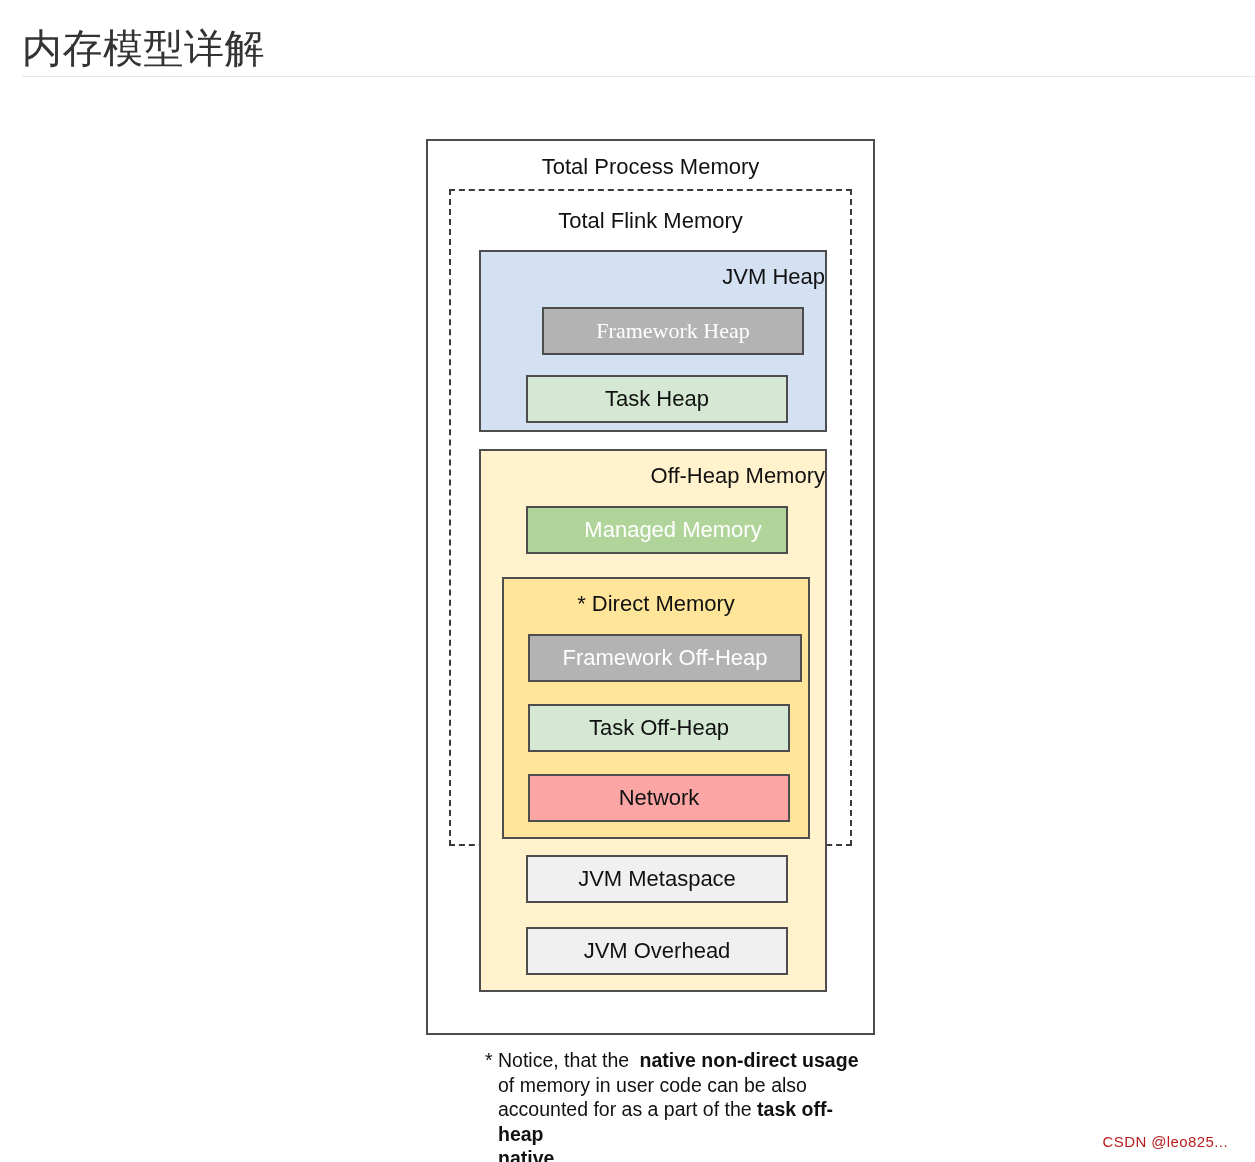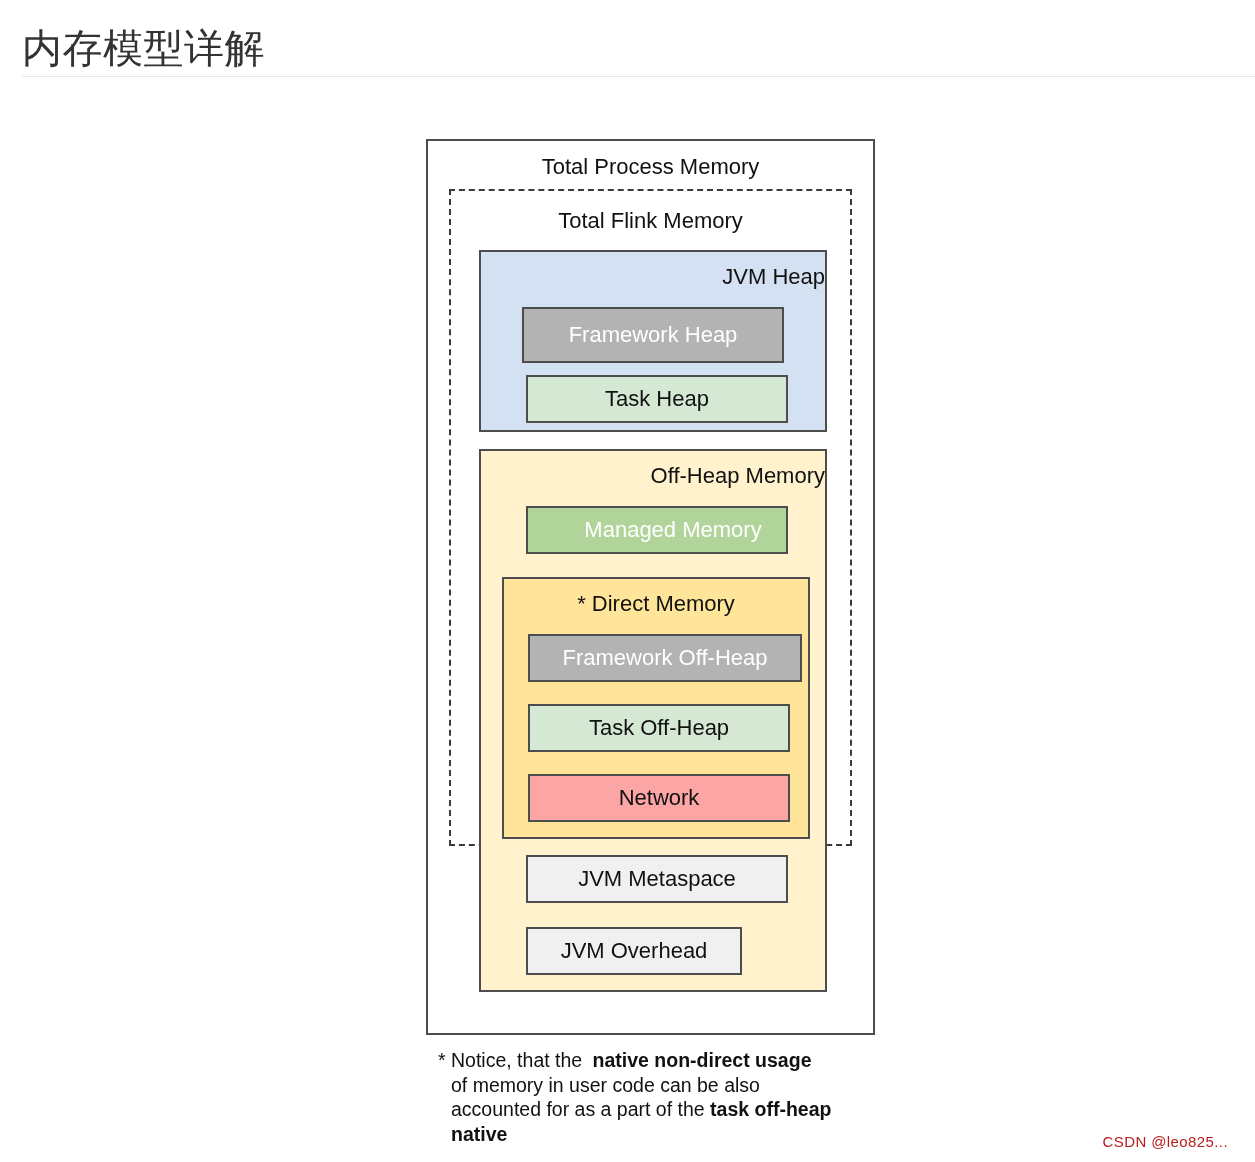--- a/index.html
+++ b/index.html
@@ -148,47 +148,47 @@
     line-height: 1;
     white-space: nowrap;
   }
   .item.gray  { background: #b3b3b3; color: #ffffff; }
   .item.green { background: #d5e8d4; color: #111111; }
   .item.green-solid { background: #b1d49a; color: #ffffff; padding-left: 32px; }
   .item.peach { background: #fca5a5; color: #111111; }
   .item.light { background: #f0f0f0; color: #111111; }
 
   
-  #framework-heap { left: 41px; top: 55px; width: 262px; height: 56px; }
+  #framework-heap { left: 61px; top: 55px; width: 262px; height: 48px; font-family: Liberation Serif, serif; }
   #task-heap      { left: 45px; top: 123px; width: 262px; height: 48px; }
 
   
   #managed-memory { left: 45px; top: 55px; width: 262px; height: 48px; }
 
   
   #framework-offheap { left: 24px; top: 55px; width: 274px; height: 48px; }
   #task-offheap      { left: 24px; top: 125px; width: 262px; height: 48px; }
   #network           { left: 24px; top: 195px; width: 262px; height: 48px; }
 
   
   #jvm-metaspace { left: 45px; top: 404px; width: 262px; height: 48px; }
-  #jvm-overhead  { left: 45px; top: 476px; width: 216px; height: 48px; }
+  #jvm-overhead  { left: 45px; top: 476px; width: 262px; height: 48px; }
 
   
   #footnote {
     position: absolute;
     left: 438px;
     top: 1048px;
     width: 440px;
     font-size: 19.5px;
     line-height: 24.5px;
     color: #111111;
   }
   #footnote b { font-weight: 700; }
-  #footnote .hang { display: block; }
+  #footnote .hang { display: block; margin-left: 47px; }
   #footnote .star { margin-right: 5px; }
   #footnote .indent { padding-left: 13px; }
 
   
   #watermark {
     position: absolute;
     right: 27px;
     bottom: 12px;
     font-size: 15px;
     color: #b91c1c;

